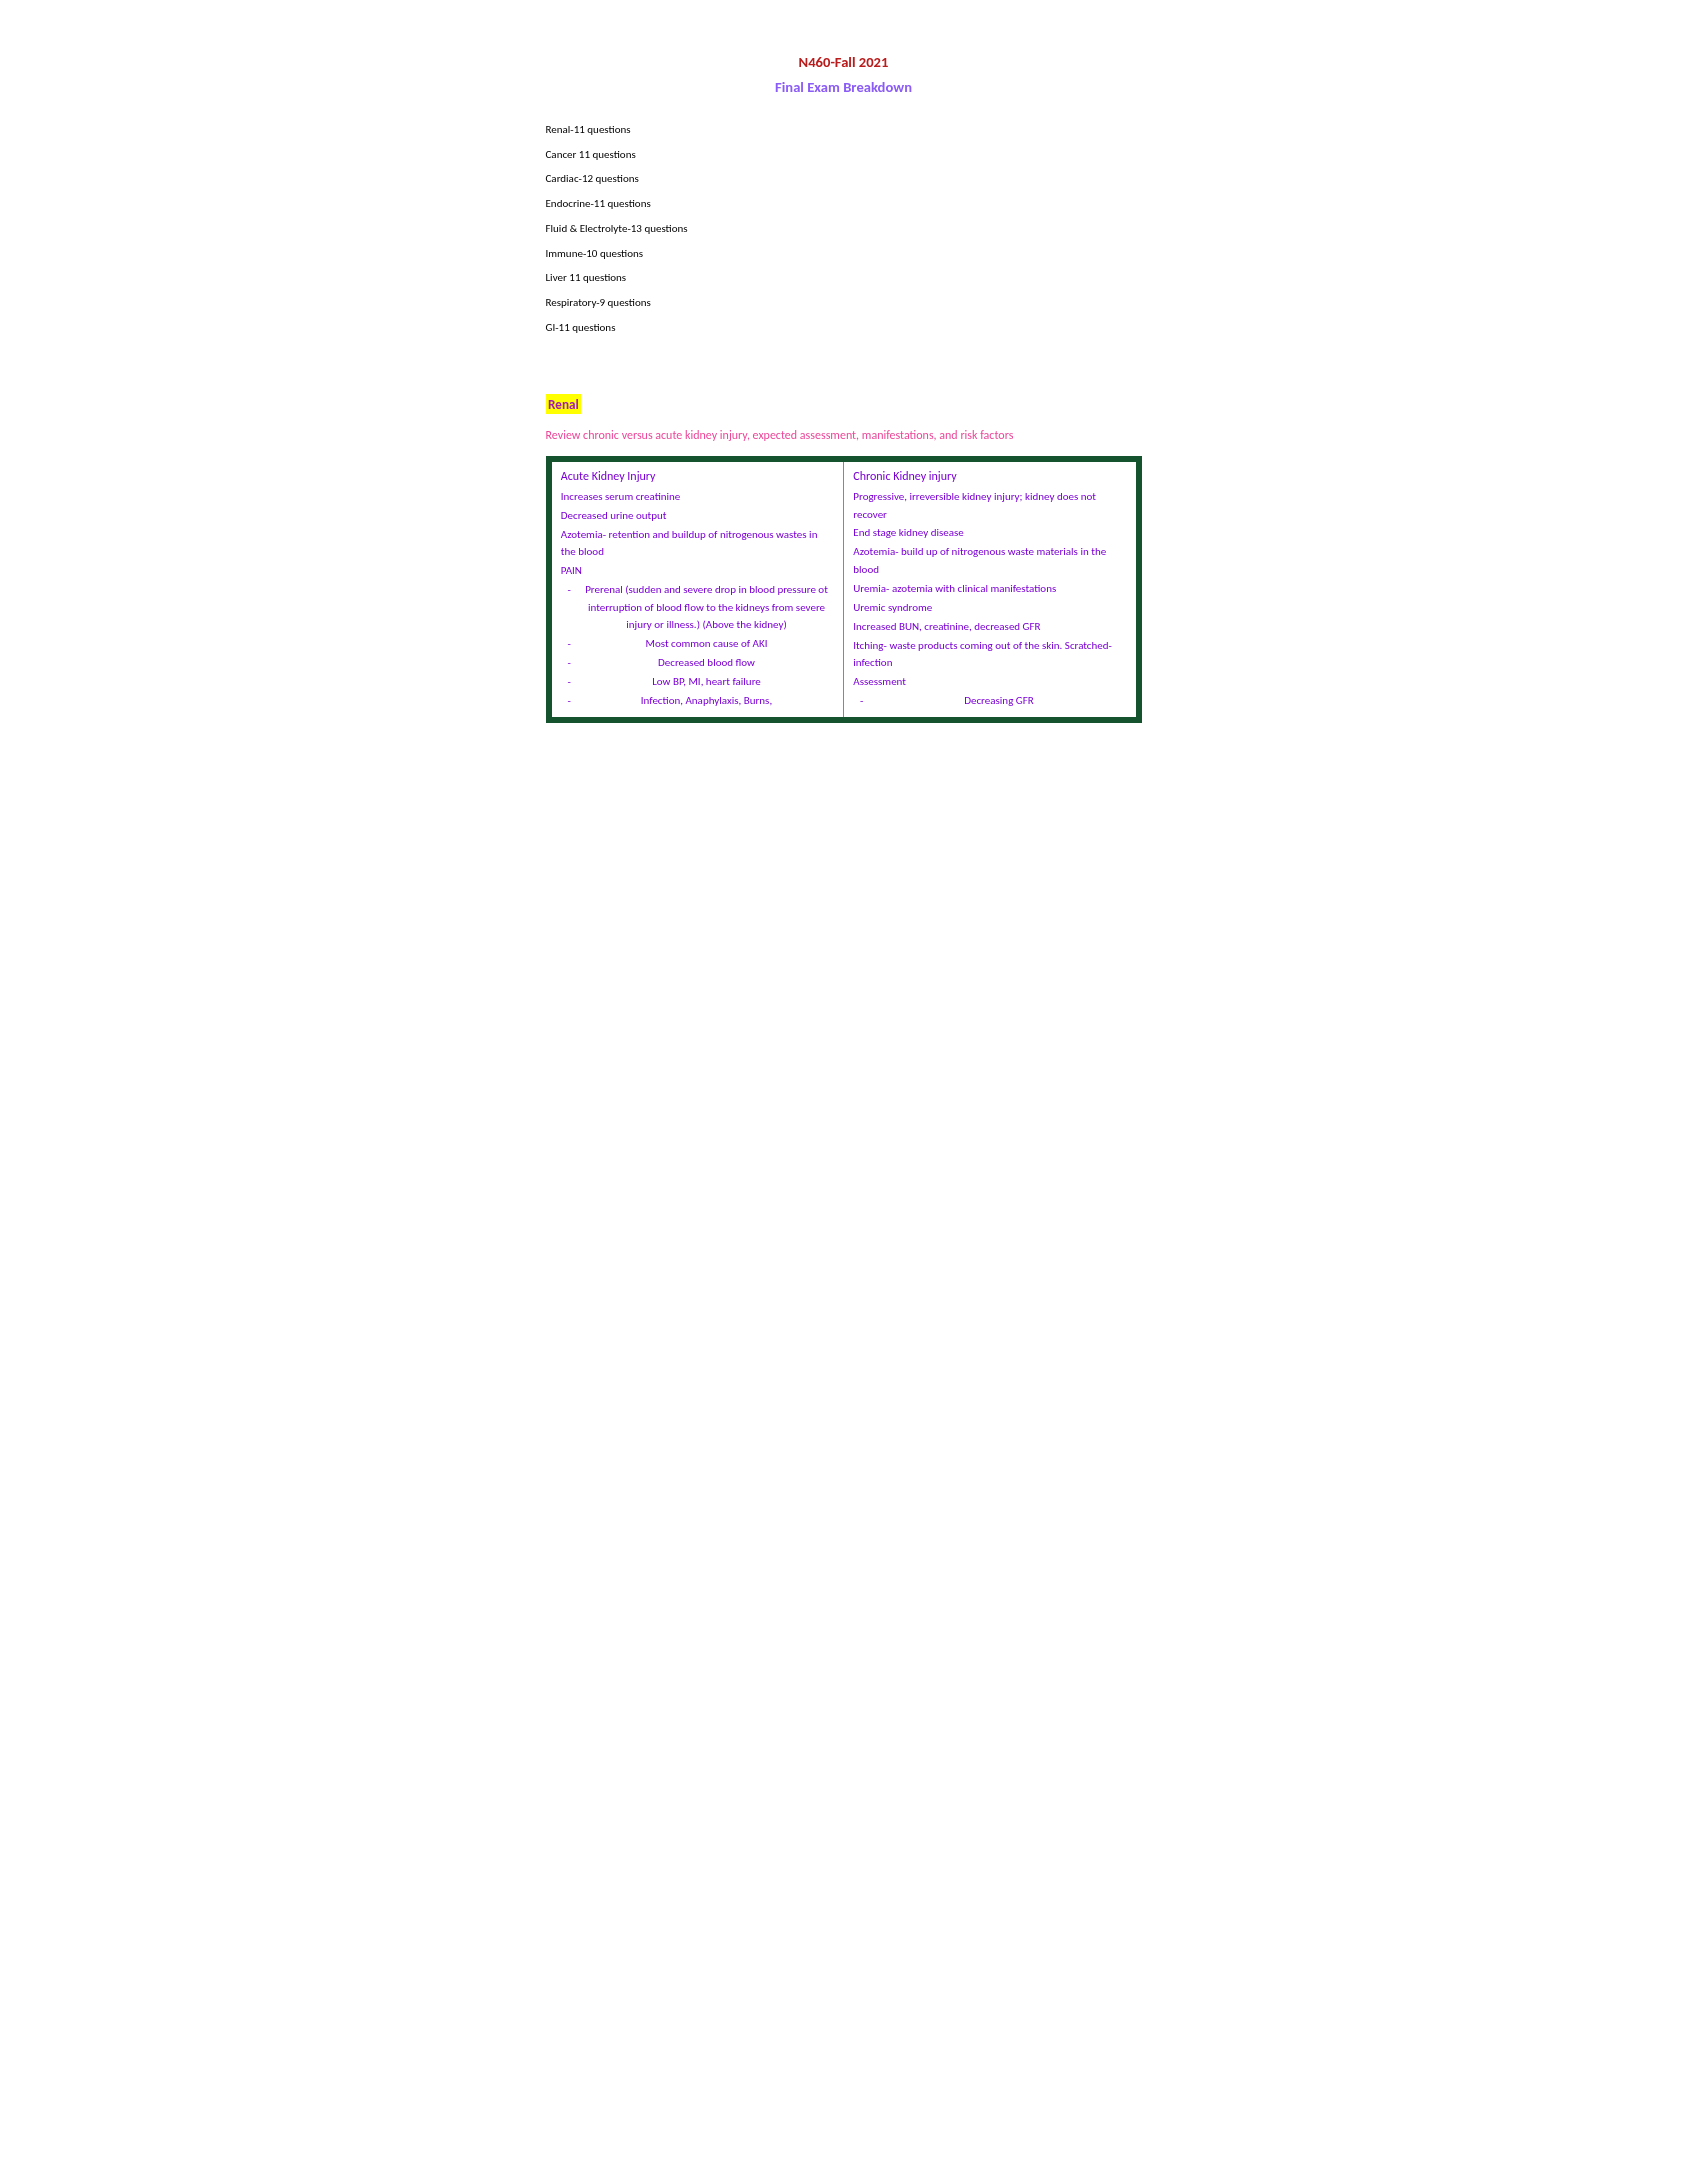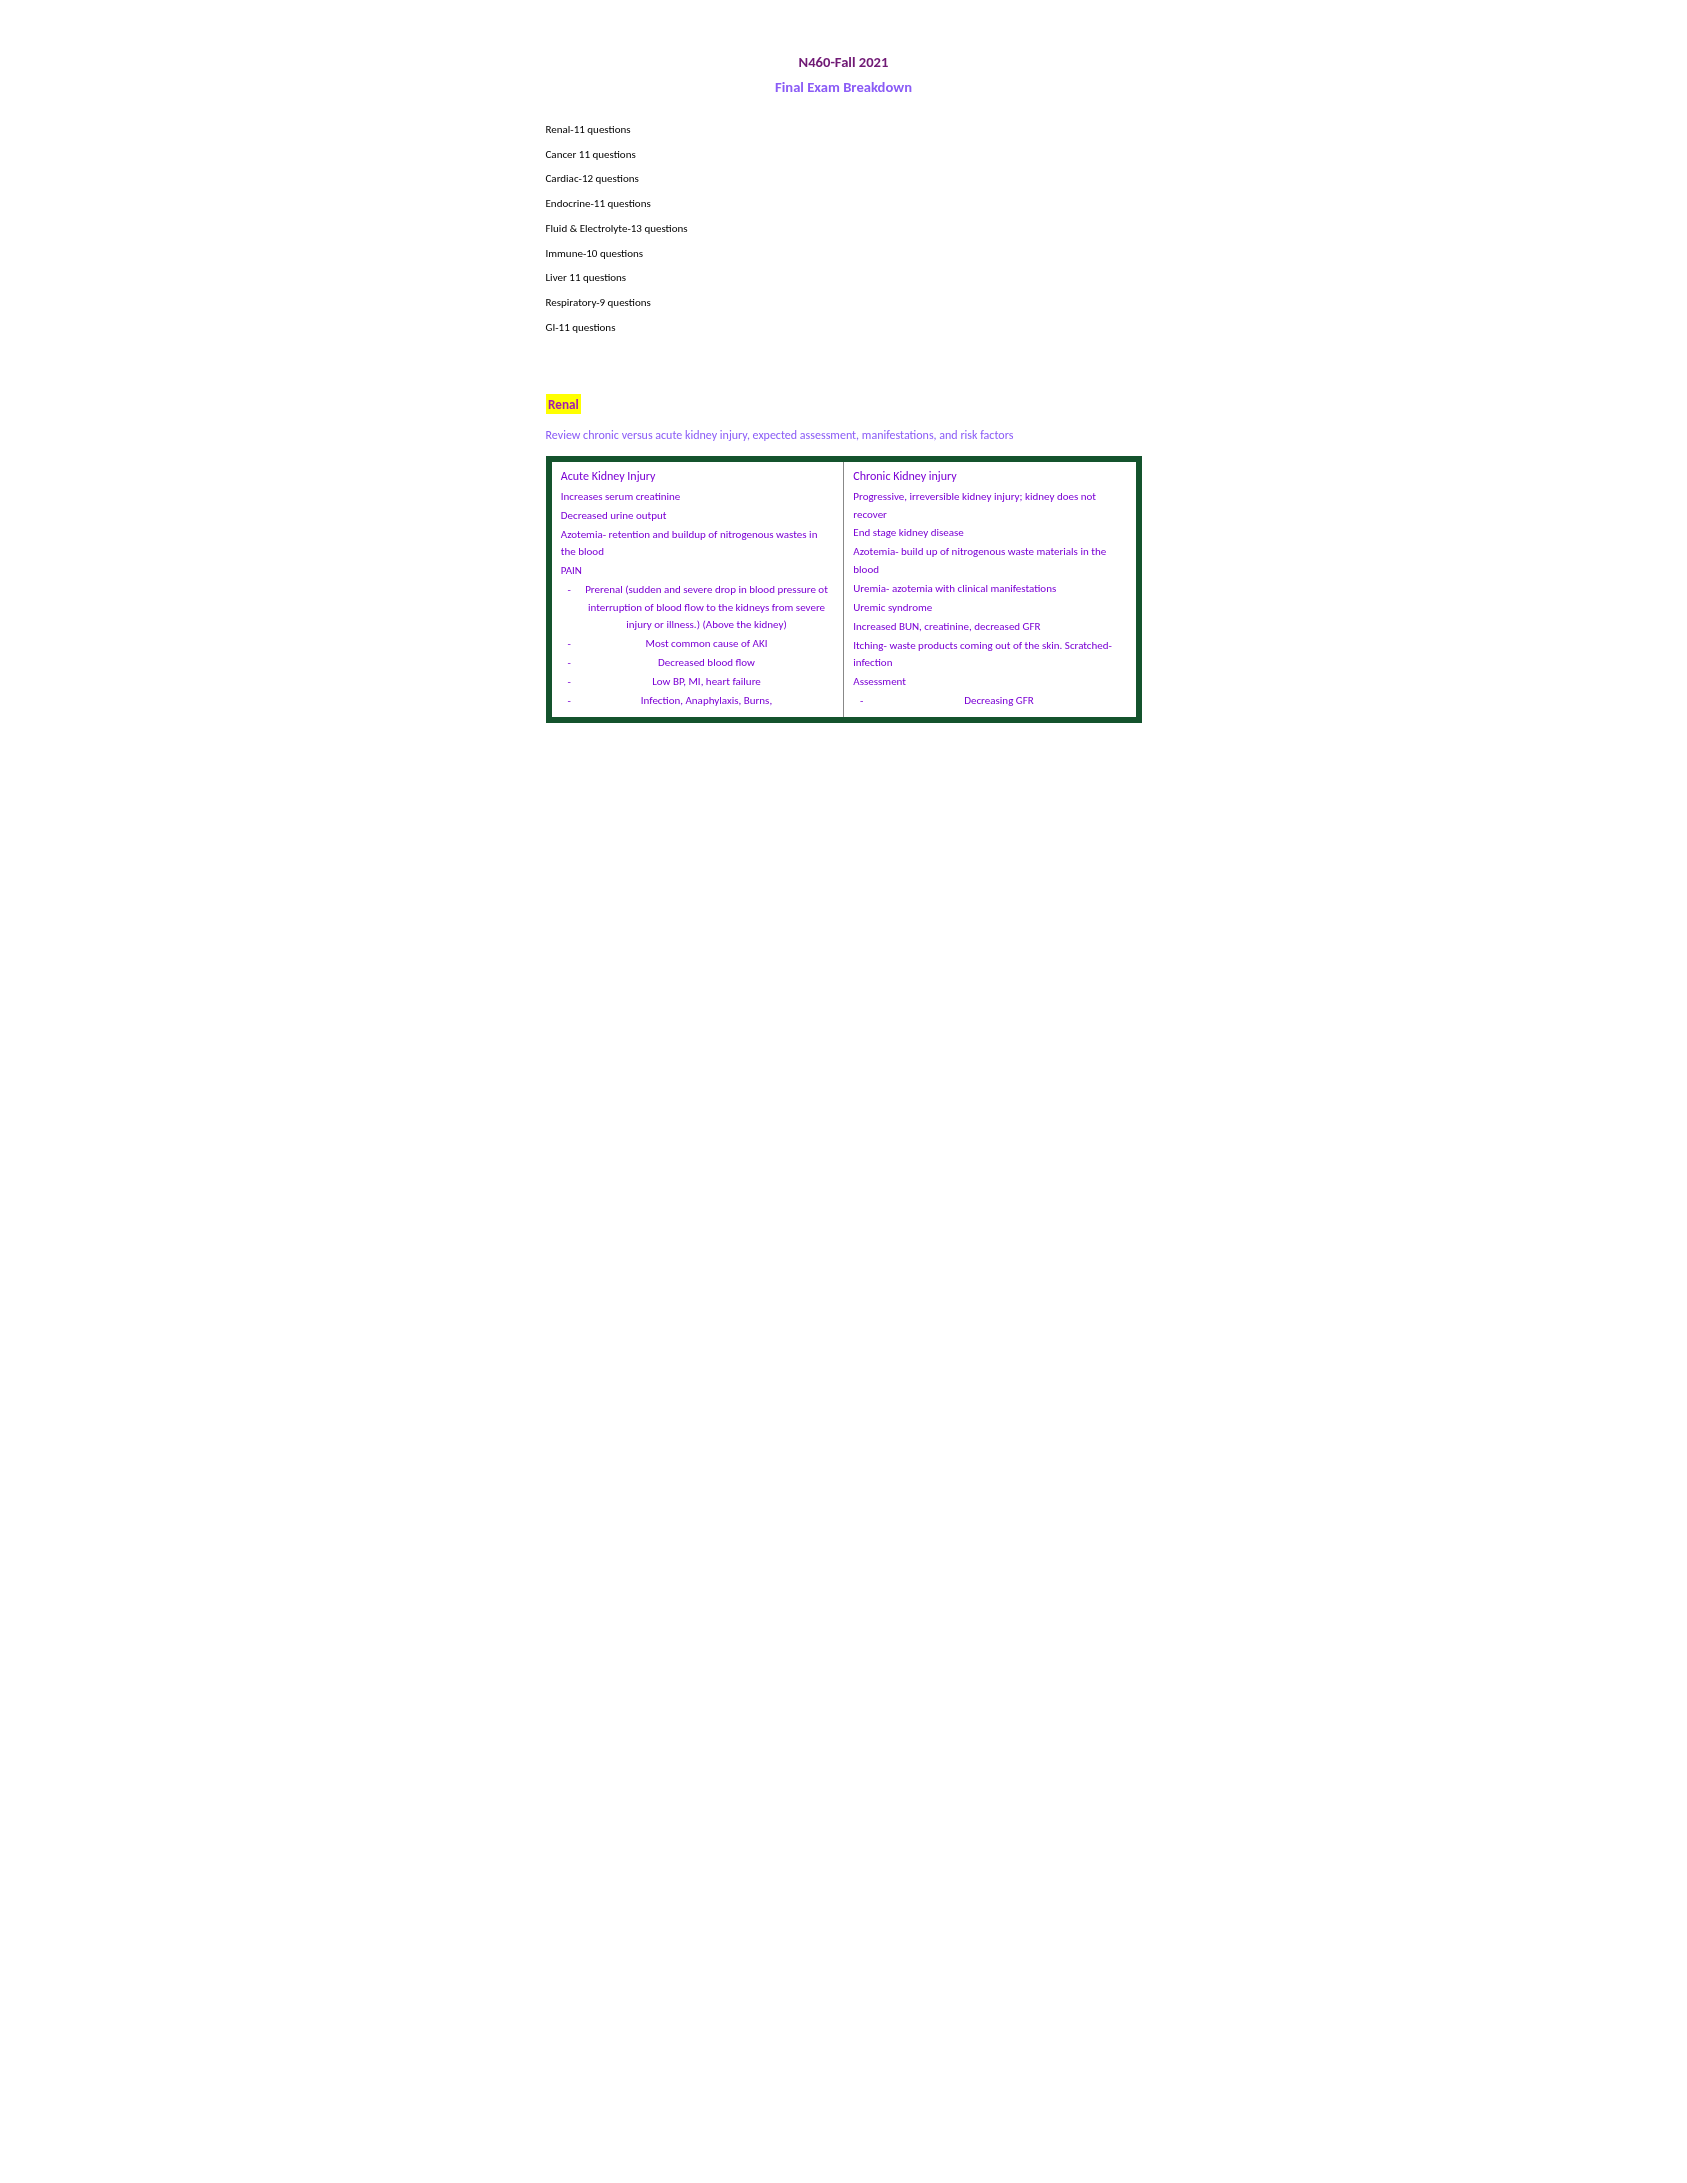--- a/index.html
+++ b/index.html
@@ -13,21 +13,21 @@
       font-family: 'Calibri', 'Segoe UI', Arial, sans-serif;
       font-size: 12px;
       color: #000000;
       padding: 53px 66px;
       max-width: 728px;
       margin: 0 auto;
     }
 
     .page-title {
       text-align: center;
-      color: #701a75;
+      color: #b91c1c;
       font-size: 14.6px;
       font-weight: bold;
       margin-bottom: 6.6px;
     }
 
     .page-subtitle {
       text-align: center;
       color: #8b5cf6;
       font-size: 14.6px;
       font-weight: bold;
@@ -51,21 +51,21 @@
       font-size: 13.2px;
       font-weight: bold;
       color: #a21caf;
       padding: 1.3px 2.6px;
       margin-bottom: 12px;
       margin-top: 26.5px;
     }
 
     .review-text {
       font-size: 12px;
-      color: #8b5cf6;
+      color: #ec4899;
       margin-bottom: 12px;
       line-height: 1.5;
     }
 
     .comparison-table {
       width: 100%;
       border-collapse: collapse;
       border: 6px solid #14532d;
     }
 

